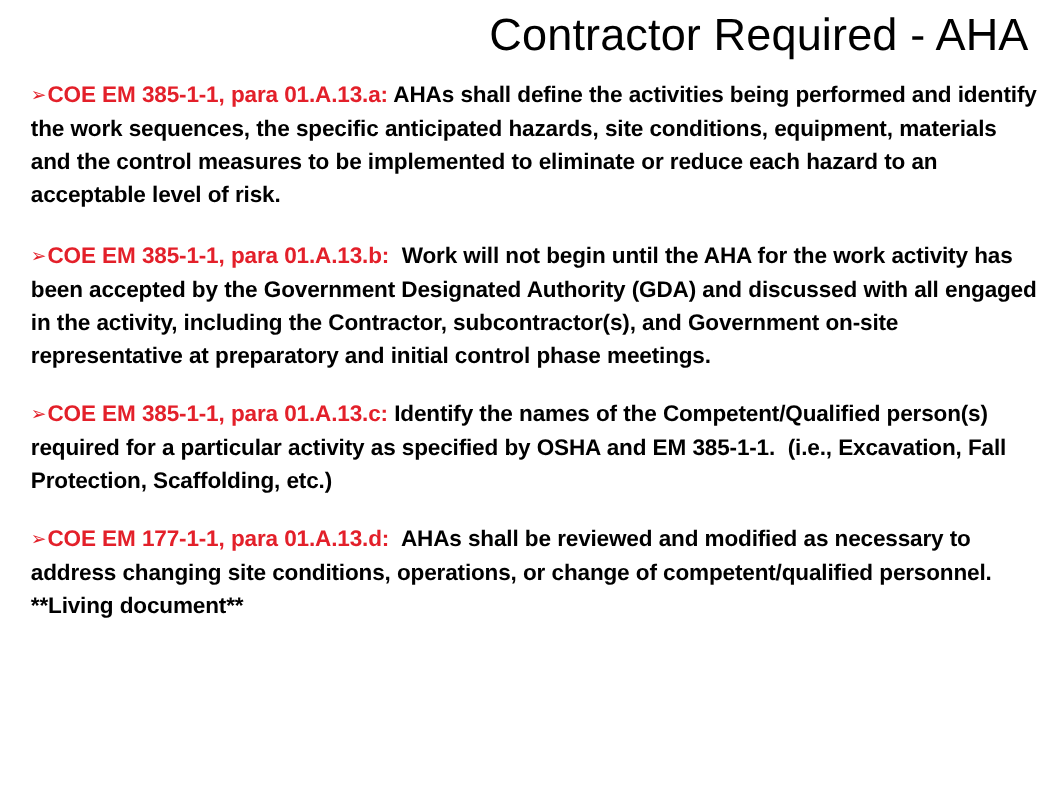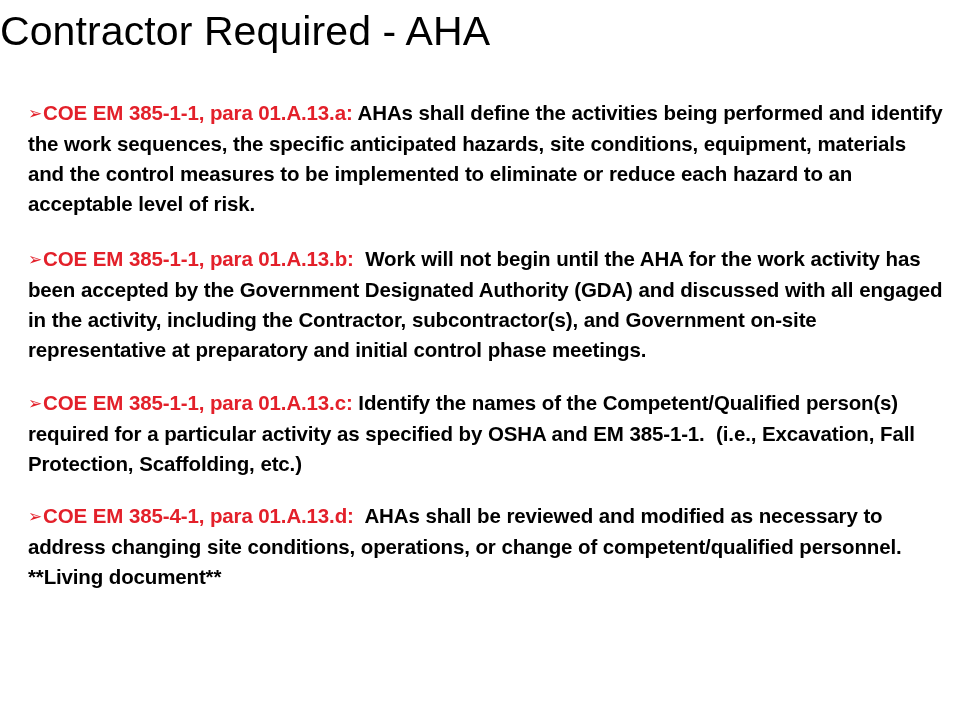--- a/index.html
+++ b/index.html
@@ -22,35 +22,35 @@
     background: #ffffff;
     box-sizing: border-box;
   }
 
   
   #slide-title {
     position: absolute;
     left: 0;
     top: 7px;
     width: 935px;
-    text-align: left;
+    text-align: right;
     font-family: "Liberation Sans", sans-serif;
     font-weight: 400;
     font-size: 41px;
     line-height: 48px;
     color: #000000;
     letter-spacing: 0.1px;
     white-space: nowrap;
   }
 
   
   #body-content {
     position: absolute;
     left: 28px;
-    top: 98px;
+    top: 72px;
     width: 918px;
   }
 
   .bullet-para {
     position: relative;
     font-family: "Liberation Sans", sans-serif;
     font-weight: bold;
     font-size: 20.5px;
     line-height: 30px;
     color: #000000;
@@ -107,17 +107,17 @@
 
     <p class="bullet-para p2">
       <span class="arrow-bullet">➢</span><span class="ref ws">COE EM 385-1-1, para 01.A.13.b:</span><span class="rest ws">  Work will not begin until the AHA for the work activity has been accepted by the Government Designated Authority (GDA) and discussed with all engaged in the activity, including the Contractor, subcontractor(s), and Government on-site representative at preparatory and initial control phase meetings.</span>
     </p>
 
     <p class="bullet-para p3">
       <span class="arrow-bullet">➢</span><span class="ref ws">COE EM 385-1-1, para 01.A.13.c:</span><span class="rest ws"> Identify the names of the Competent/Qualified person(s) required for a particular activity as specified by OSHA and EM 385-1-1.  (i.e., Excavation, Fall Protection, Scaffolding, etc.)</span>
     </p>
 
     <p class="bullet-para p4">
-      <span class="arrow-bullet">➢</span><span class="ref ws">COE EM 385-4-1, para 01.A.13.d:</span><span class="rest ws">  AHAs shall be reviewed and modified as necessary to address changing site conditions, operations, or change of competent/qualified personnel.   **Living document**</span>
+      <span class="arrow-bullet">➢</span><span class="ref ws">COE EM 177-1-1, para 01.A.13.d:</span><span class="rest ws">  AHAs shall be reviewed and modified as necessary to address changing site conditions, operations, or change of competent/qualified personnel.   **Living document**</span>
     </p>
 
   </div>
 </div>
 
 </body></html>

